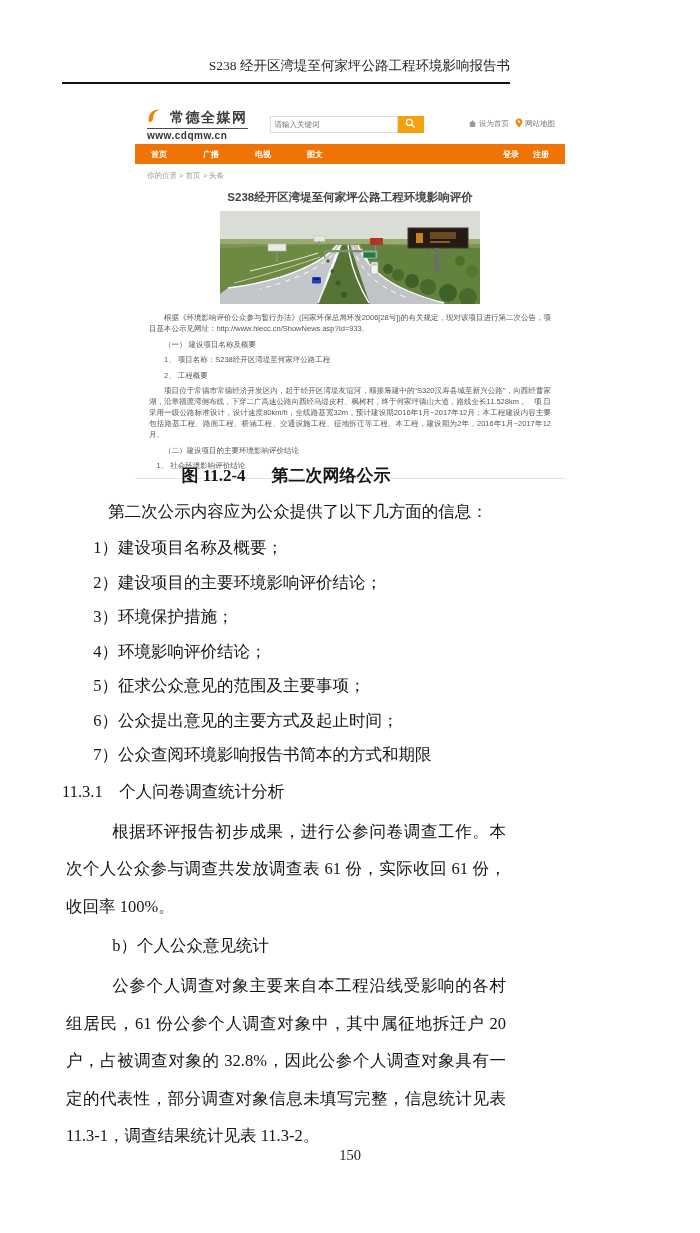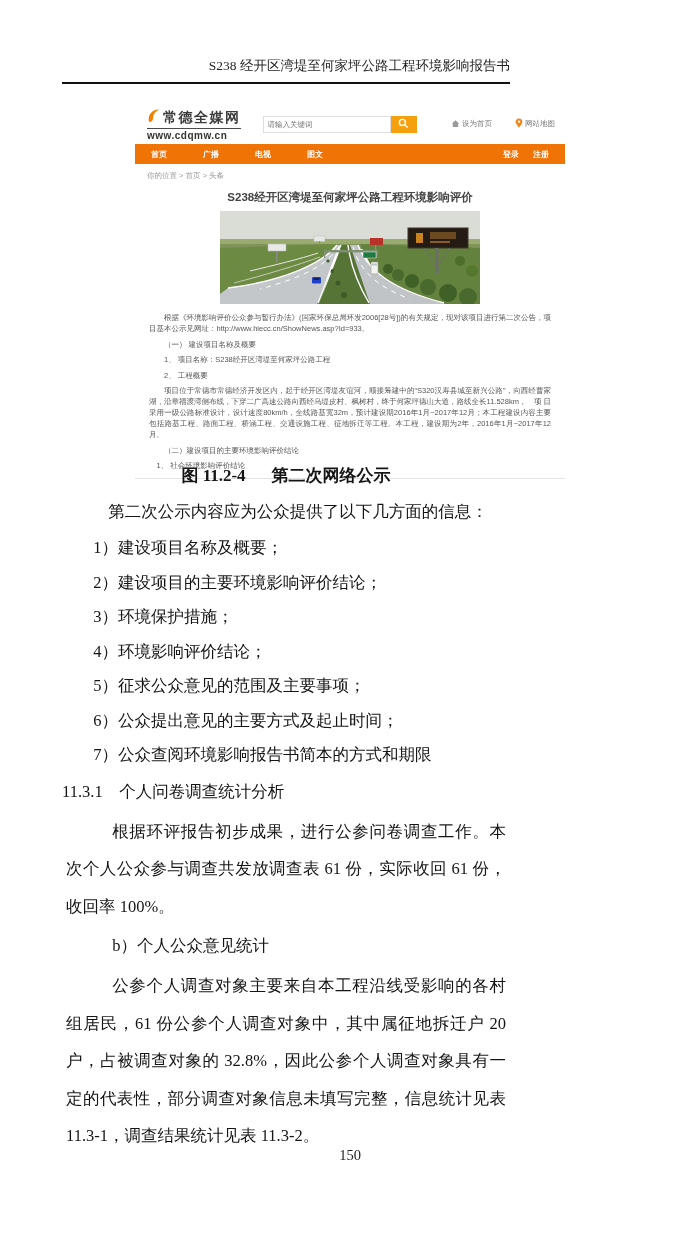--- a/index.html
+++ b/index.html
@@ -8,29 +8,29 @@
 
   
   .doc-header{position:absolute;top:57px;left:62px;right:62px;text-align:right;
               font-size:13.5px;color:#1f1f1f;padding-bottom:7px;border-bottom:2.5px solid #121212;}
 
   
   .shot{position:absolute;top:102px;left:135px;width:430px;
         font-family:"Liberation Sans","DejaVu Sans",sans-serif;color:#555;}
   .shot-top{display:flex;align-items:center;height:40px;padding:2px 10px 0 12px;}
   .logo{display:flex;flex-direction:column;}
-  .logo-row{display:flex;align-items:flex-end;gap:3px;border-bottom:1.5px solid #4a4a4a;padding-bottom:1px;}
+  .logo-row{display:flex;align-items:flex-end;gap:10px;border-bottom:1.5px solid #4a4a4a;padding-bottom:1px;}
   .logo-name{font-size:14px;font-weight:bold;color:#3c3c3c;letter-spacing:1.5px;}
   .logo-url{font-size:10px;font-weight:bold;color:#333;letter-spacing:.5px;margin-top:1px;}
   .search-wrap{display:flex;align-items:center;margin-left:22px;}
   .search-input{width:118px;height:15px;border:1px solid #ddd;font-size:7.5px;color:#aaa;
                 padding:0 4px;outline:none;font-family:inherit;}
   .search-btn{width:26px;height:17px;border:none;background:#f5a00f;display:flex;
               align-items:center;justify-content:center;cursor:pointer;}
-  .toplinks{margin-left:auto;display:flex;align-items:center;gap:23px;font-size:7.5px;color:#777;}
+  .toplinks{margin-left:auto;display:flex;align-items:center;gap:6px;font-size:7.5px;color:#777;}
   .toplink{display:flex;align-items:center;gap:2px;}
   .navbar{height:20px;background:#f07306;display:flex;align-items:center;
           padding:0 16px;font-size:8px;font-weight:bold;color:#fff;}
   .nav-item{margin-right:36px;}
   .nav-right{margin-left:auto;display:flex;gap:14px;}
   .crumb{font-size:7.5px;color:#999;padding:7px 12px 5px;}
   .art-title{text-align:center;font-size:11.5px;font-weight:600;color:#454545;margin:4px 0 3px;}
   .art-meta{text-align:center;font-size:7.5px;color:#a9a9a9;padding-bottom:5px;
             border-bottom:1px solid #e9eff1;margin:0 10px;}
   .photo{display:block;margin:6px auto 8px;}

